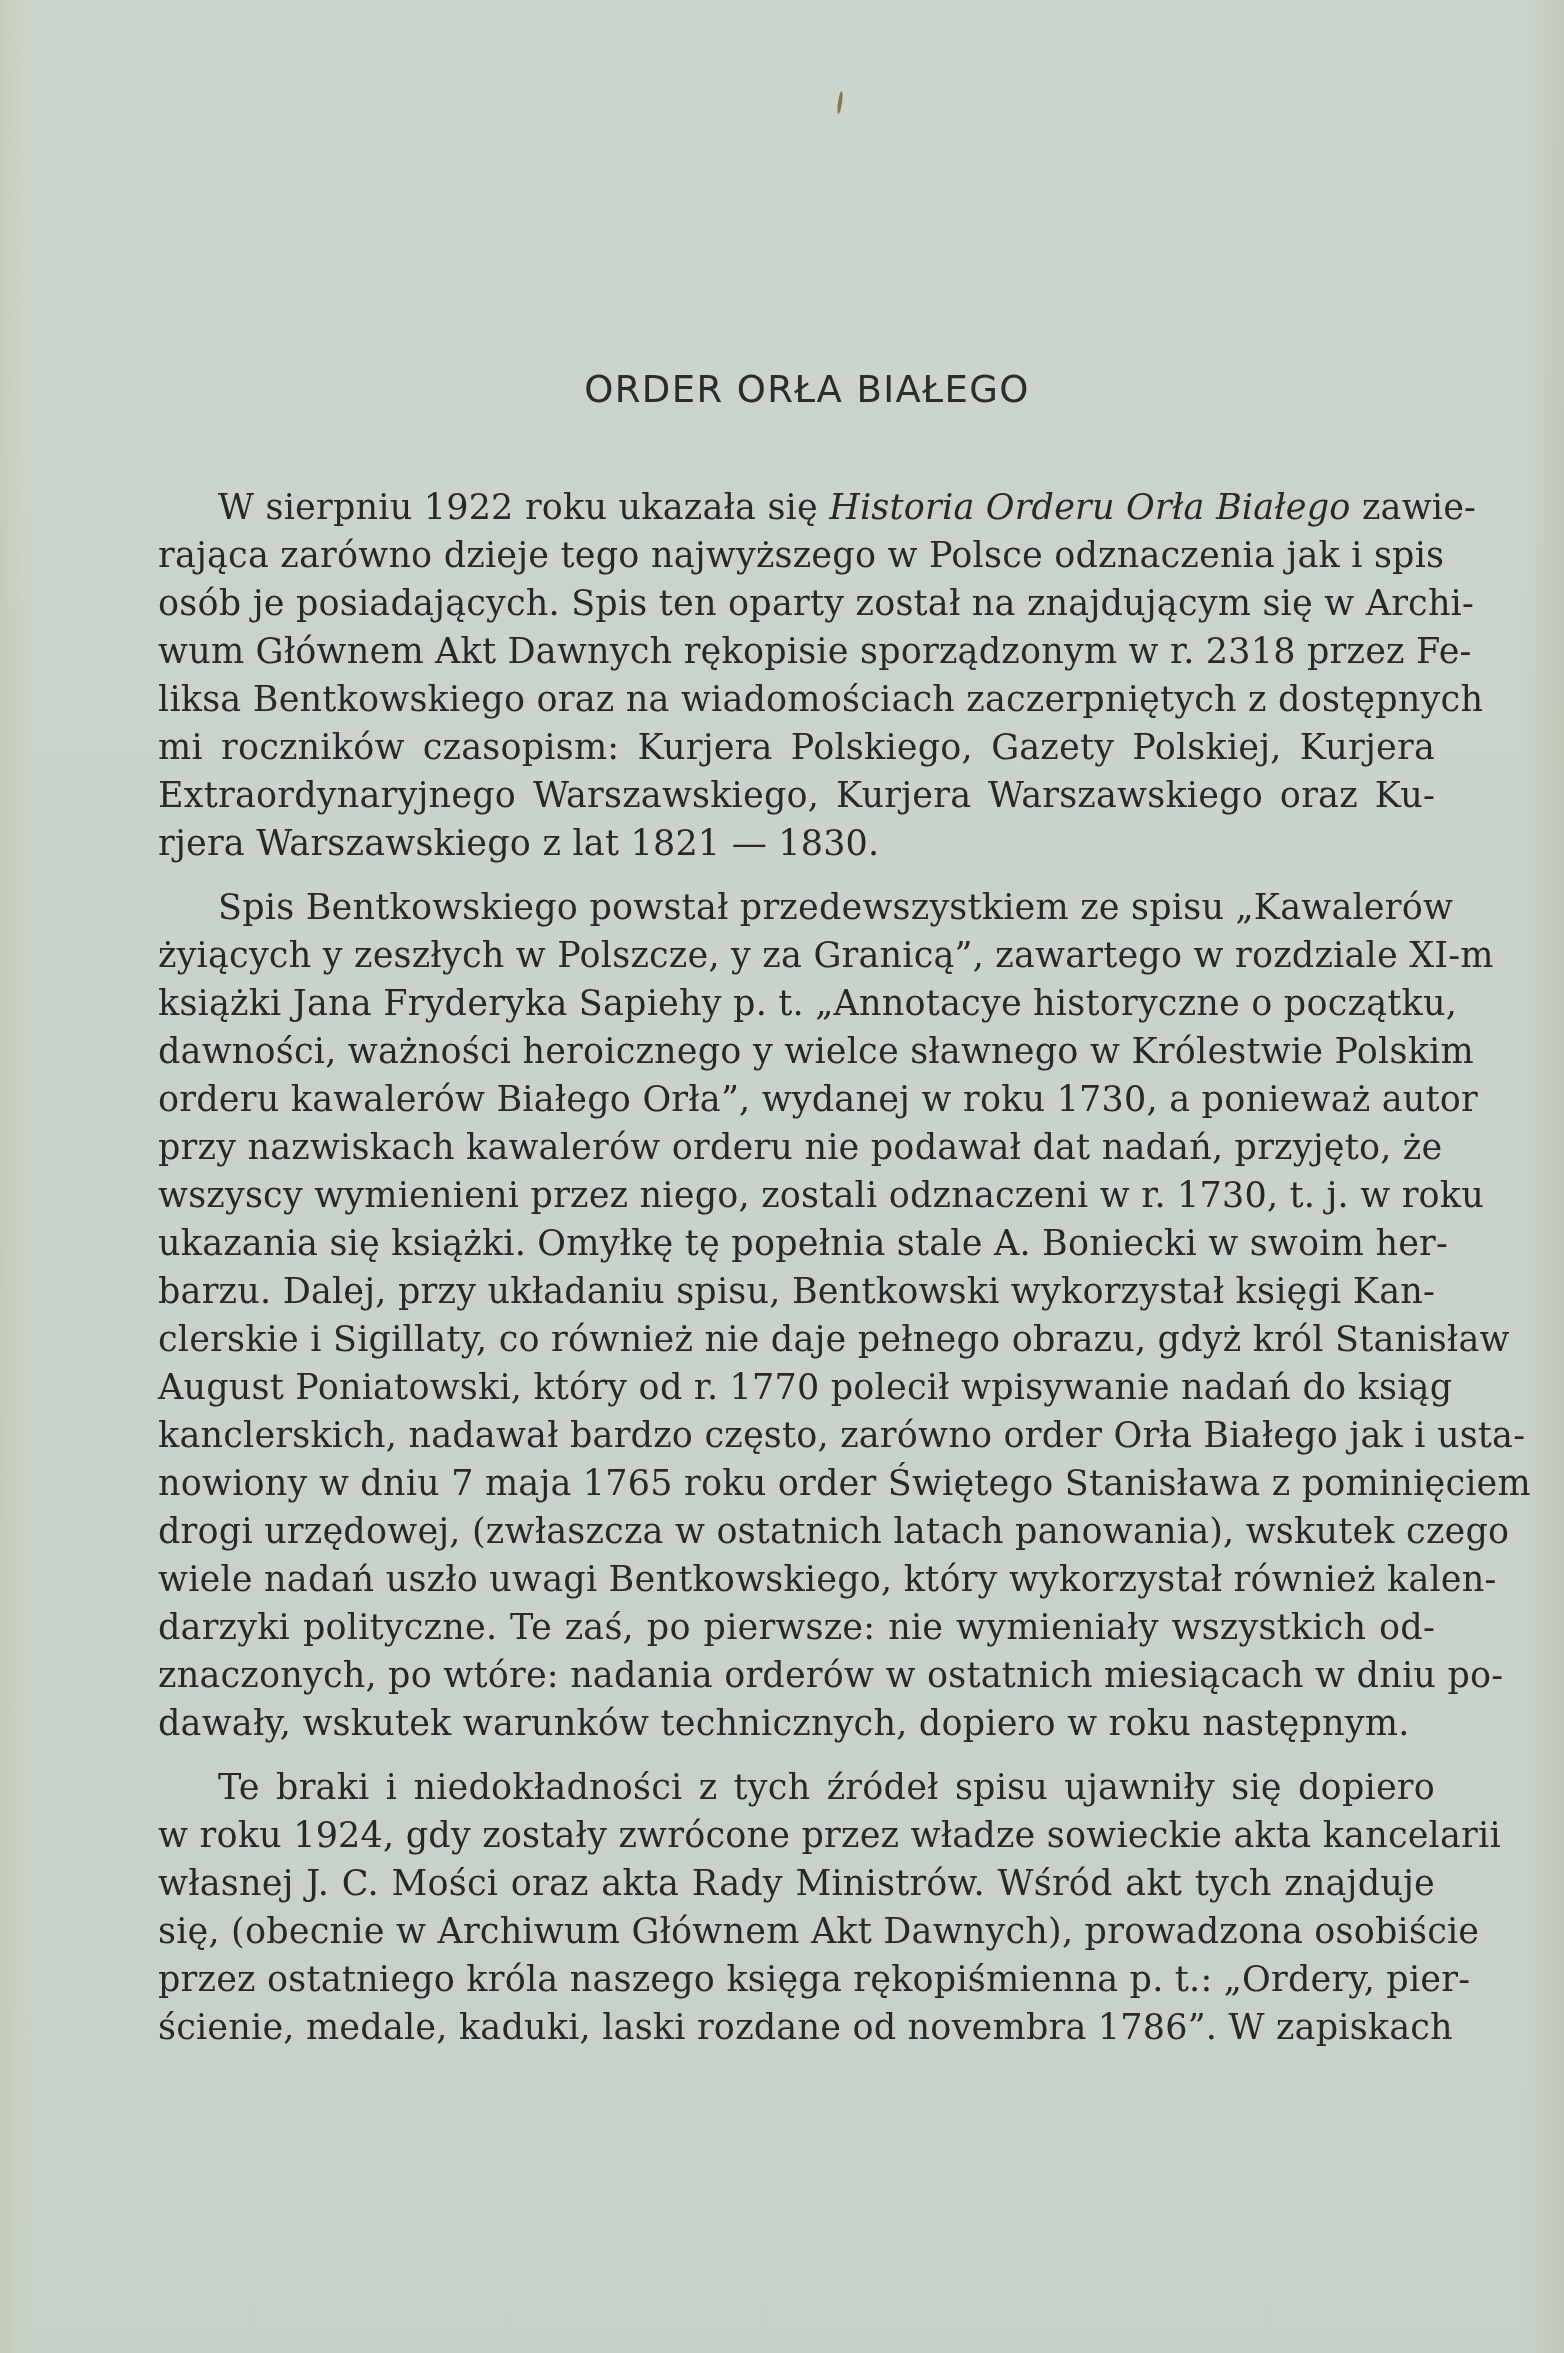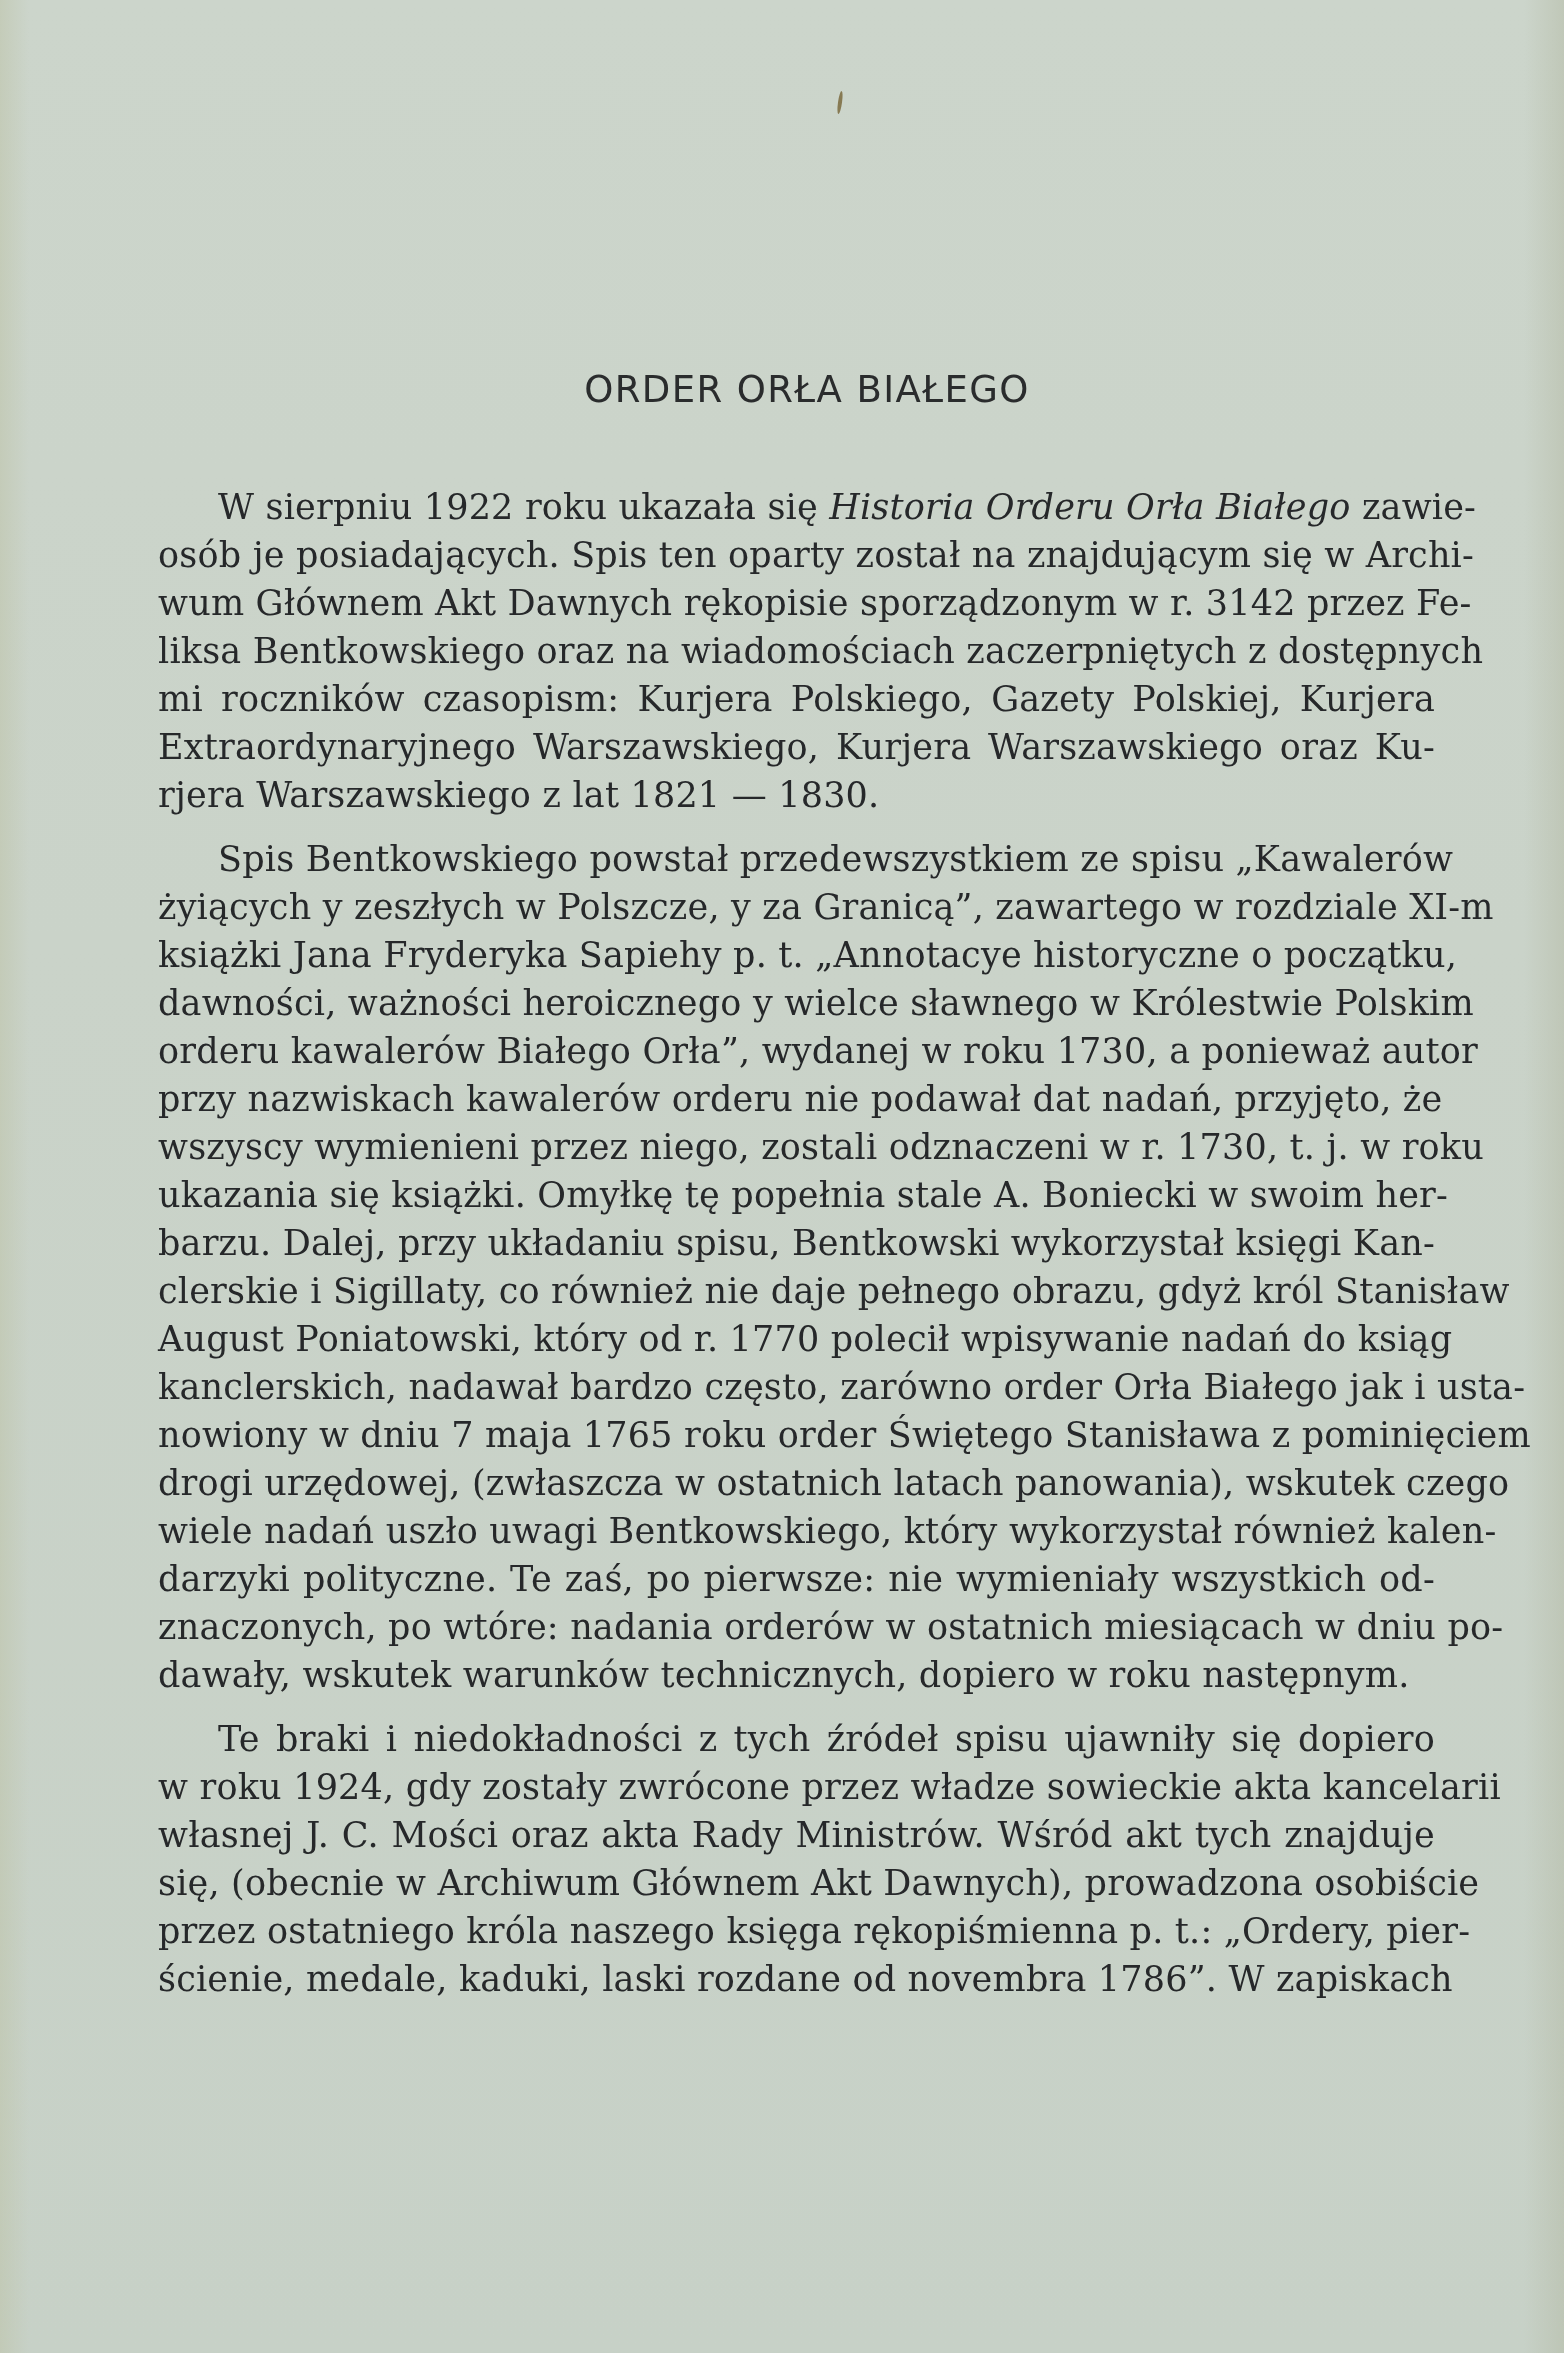--- a/index.html
+++ b/index.html
@@ -75,22 +75,23 @@
 <body>
 
 <div class="page">
   <div class="speck"></div>
 
   <div class="title">ORDER ORŁA BIAŁEGO</div>
 
   <div class="body-text" id="body-text">
       <div>
         <div class="line indent"><span>W sierpniu 1922 roku ukazała się </span><span class="it">Historia Orderu Orła Białego</span><span> zawie-</span></div>
+        <div class="line"><span>rająca zarówno dzieje tego najwyższego w Polsce odznaczenia jak i spis</span></div>
         <div class="line"><span>osób je posiadających. Spis ten oparty został na znajdującym się w Archi-</span></div>
-        <div class="line"><span>wum Głównem Akt Dawnych rękopisie sporządzonym w r. 3142 przez Fe-</span></div>
+        <div class="line"><span>wum Głównem Akt Dawnych rękopisie sporządzonym w r. 2318 przez Fe-</span></div>
         <div class="line"><span>liksa Bentkowskiego oraz na wiadomościach zaczerpniętych z dostępnych</span></div>
         <div class="line"><span>mi roczników czasopism: Kurjera Polskiego, Gazety Polskiej, Kurjera</span></div>
         <div class="line"><span>Extraordynaryjnego Warszawskiego, Kurjera Warszawskiego oraz Ku-</span></div>
         <div class="line last"><span>rjera Warszawskiego z lat 1821 — 1830.</span></div>
       </div>
       <div>
         <div class="line indent"><span>Spis Bentkowskiego powstał przedewszystkiem ze spisu „Kawalerów</span></div>
         <div class="line"><span>żyiących y zeszłych w Polszcze, y za Granicą”, zawartego w rozdziale XI-m</span></div>
         <div class="line"><span>książki Jana Fryderyka Sapiehy p. t. „Annotacye historyczne o początku,</span></div>
         <div class="line"><span>dawności, ważności heroicznego y wielce sławnego w Królestwie Polskim</span></div>

